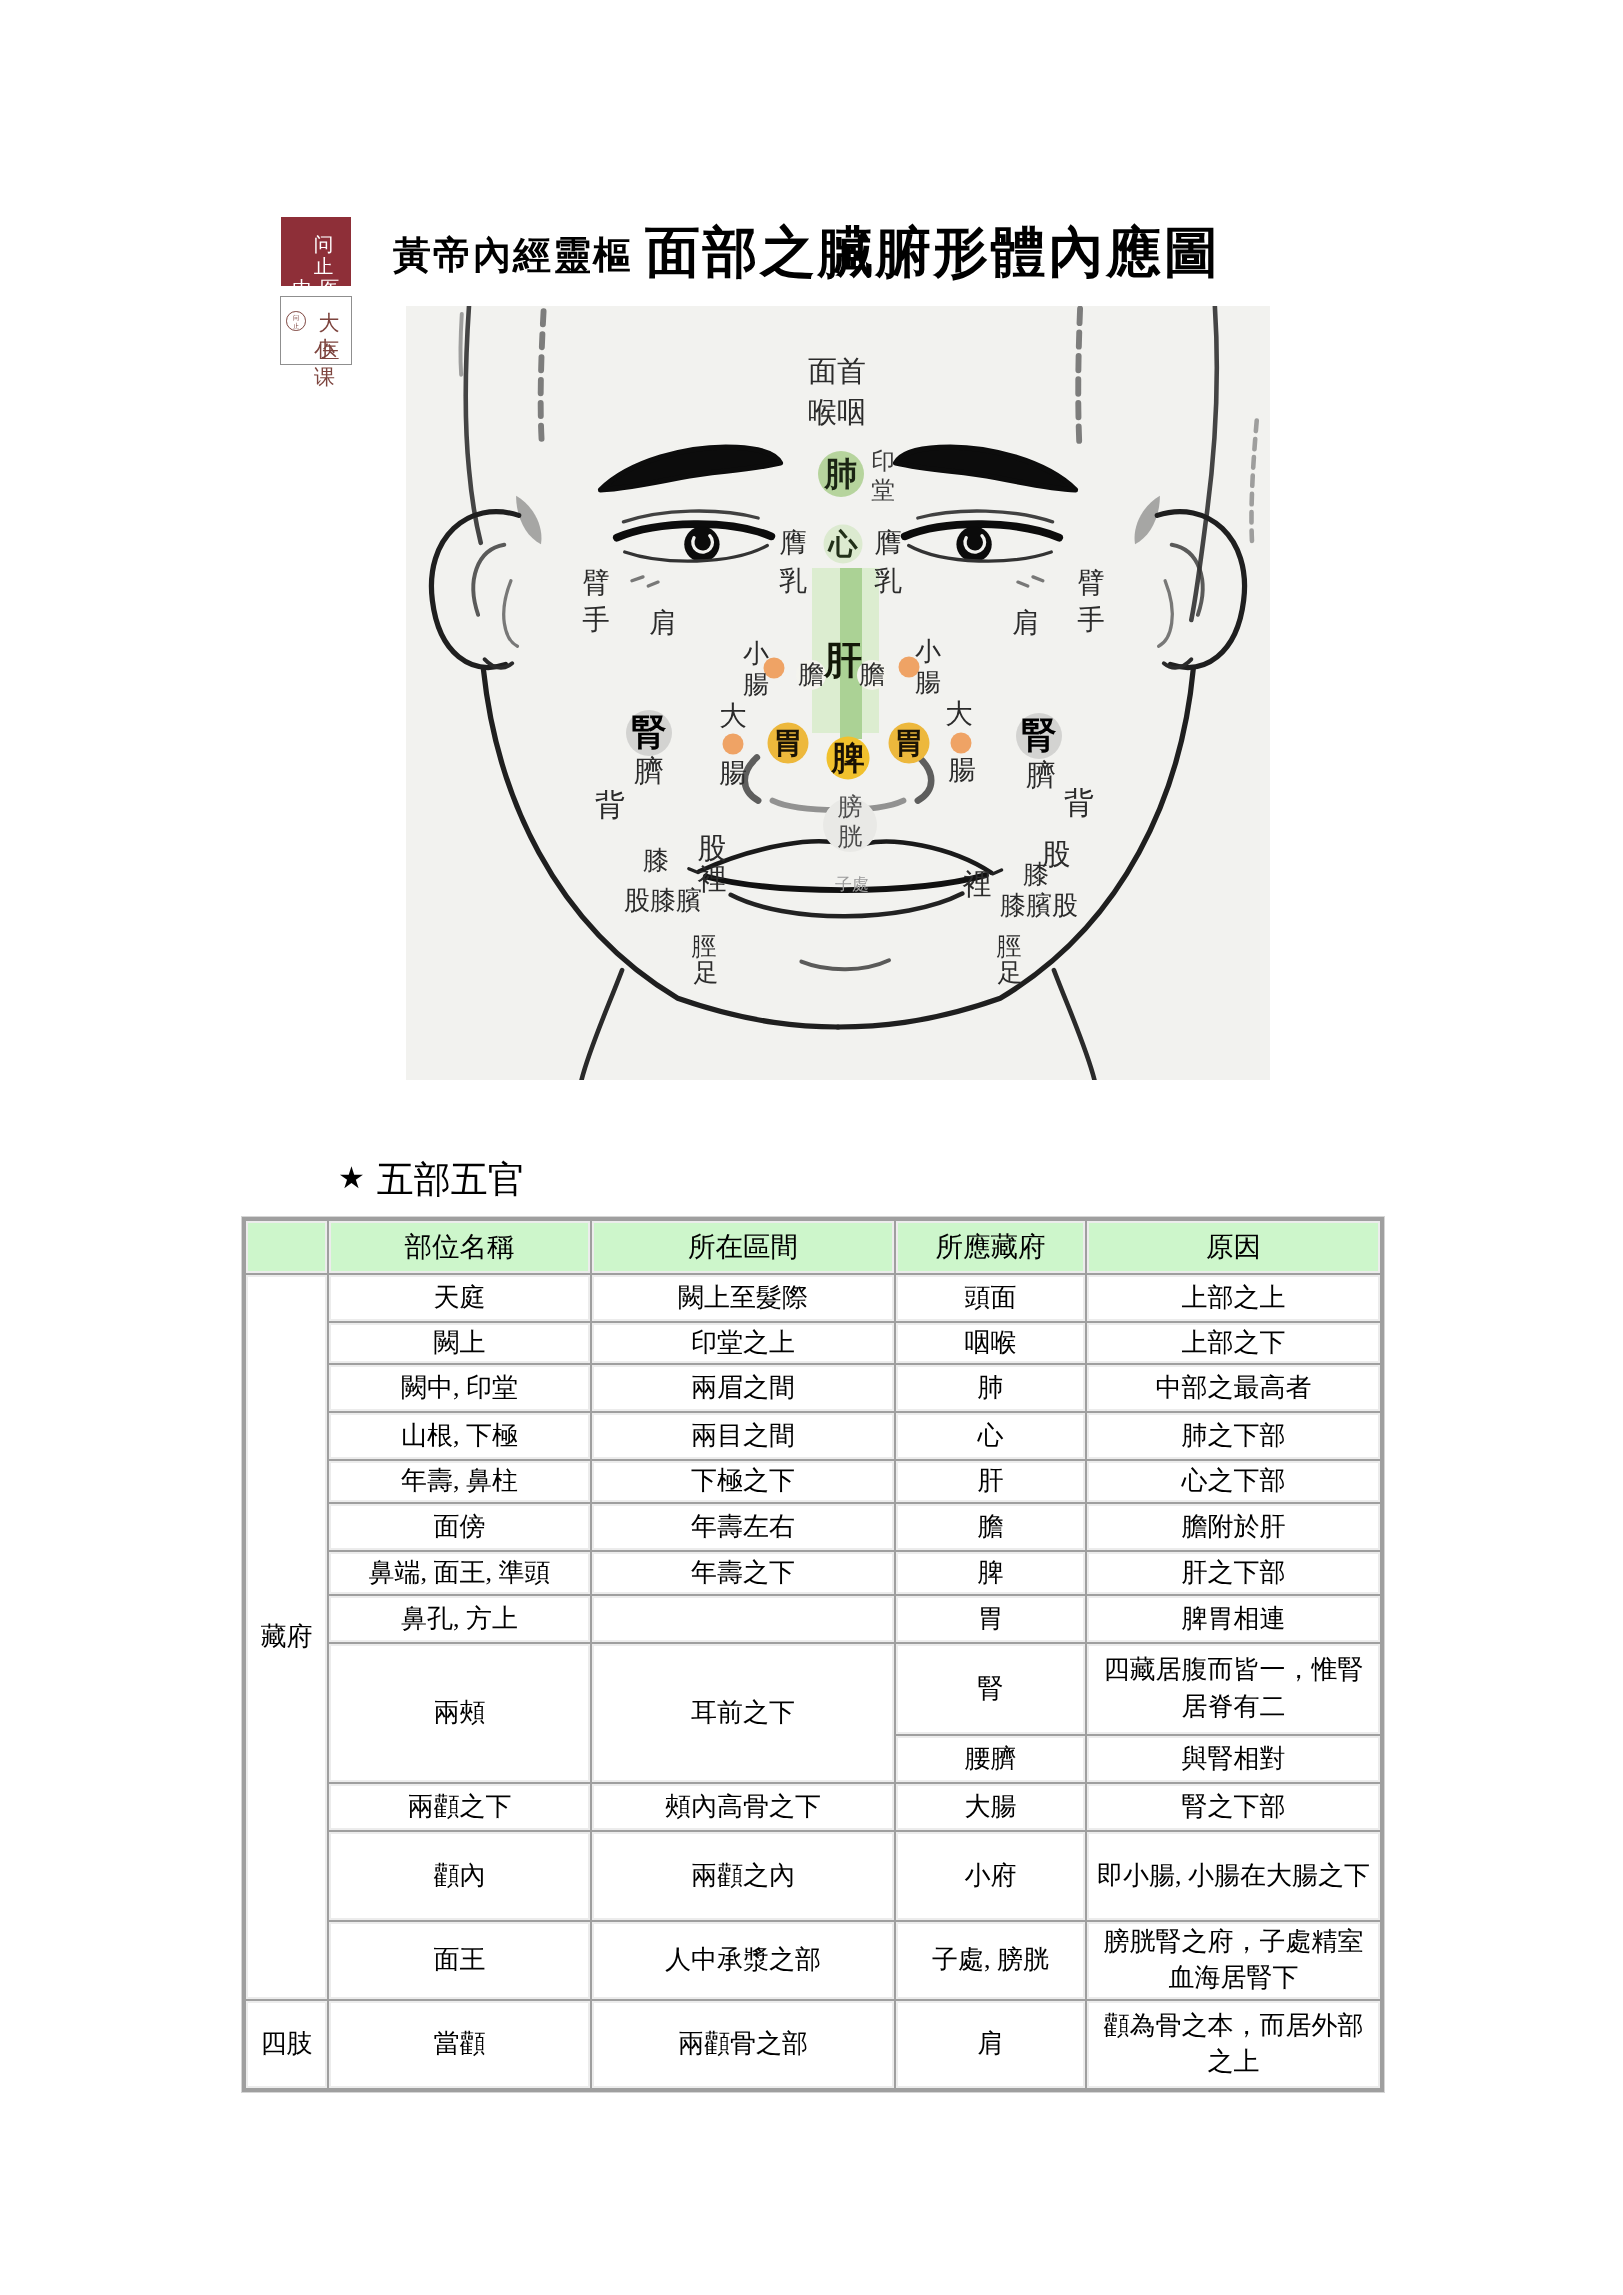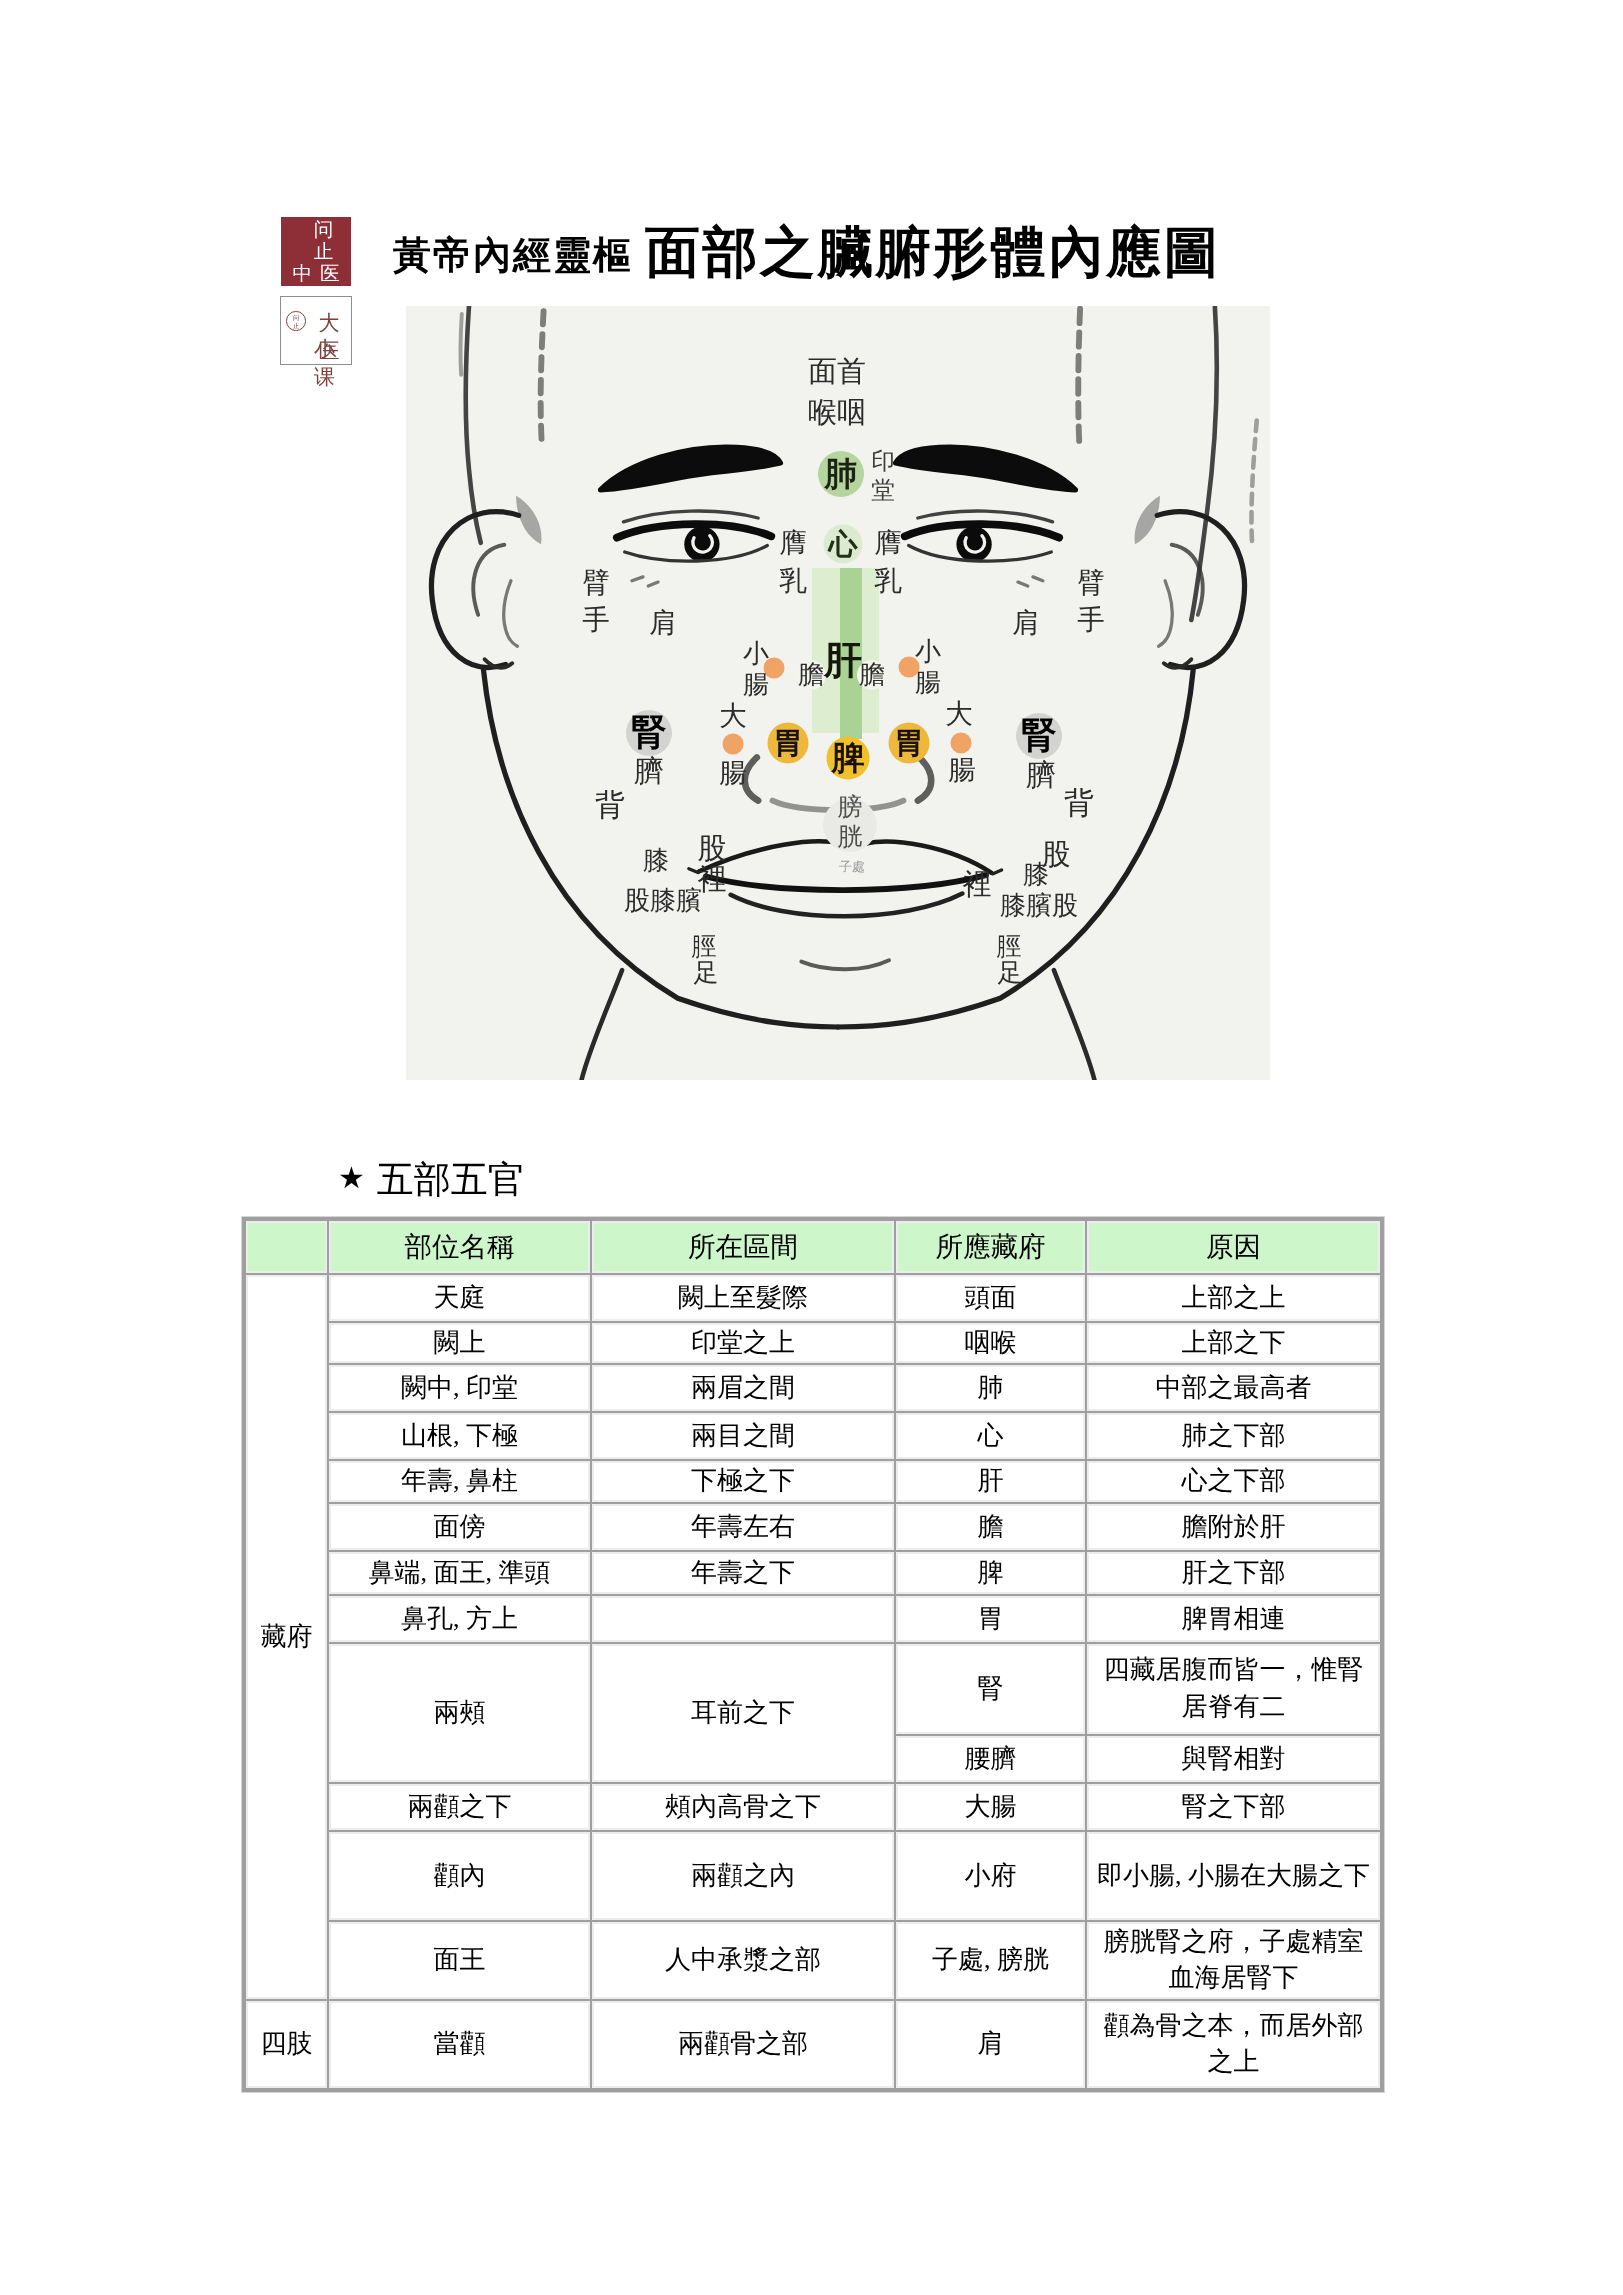--- a/index.html
+++ b/index.html
@@ -13,21 +13,21 @@
     --grid-dark:#9f9f9f;
     --grid-light:#ececec;
   }
   html,body{margin:0;padding:0;background:#fff;}
   .page{position:relative;width:1623px;height:2295px;background:#fff;overflow:hidden;
         font-family:"Liberation Serif","DejaVu Serif",serif;color:#000;}
 
   
   .logo-red{position:absolute;left:281px;top:217px;width:70px;height:69px;
             background:var(--logo-red);color:#fff;text-align:center;}
-  .logo-red .l1{margin-top:2px;font-size:19.6px;letter-spacing:7.9px;padding-left:23px;line-height:22px;text-align:center;}
+  .logo-red .l1{margin-top:17px;font-size:19.6px;letter-spacing:7.9px;padding-left:23px;line-height:22px;text-align:center;}
   .logo-red .l2{font-size:19.6px;letter-spacing:7.9px;padding-left:7.9px;line-height:22px;}
   .logo-red .tag{font-size:6.5px;letter-spacing:0.7px;margin-top:2.6px;font-family:"Liberation Sans","DejaVu Sans",sans-serif;opacity:.92;}
   .logo-course{position:absolute;left:280px;top:296px;width:72px;height:69px;background:#fff;
                border:1.3px solid #8f8f8f;box-sizing:border-box;color:var(--brand-text);}
   .logo-course .seal{position:absolute;left:5.2px;top:14.4px;width:19.6px;height:19.6px;border:1.3px solid var(--brand-text);
                      border-radius:50%;font-size:6.5px;line-height:8.5px;text-align:center;padding-top:1.3px;box-sizing:border-box;}
   .logo-course .c1{position:absolute;left:23.6px;top:11.8px;font-size:21px;padding-left:14px;}
   .logo-course .c2{position:absolute;left:33px;top:38px;font-size:21px;}
 
   
@@ -186,21 +186,21 @@
       <div class="flabel" style="left: 556px; top: 464px; font-size: 27.5px;">腸</div>
       <div class="flabel" style="left: 243px; top: 427px; font-size: 35px; font-weight: bold; color: rgb(0, 0, 0);">腎</div>
       <div class="flabel" style="left: 633px; top: 430px; font-size: 35px; font-weight: bold; color: rgb(0, 0, 0);">腎</div>
       <div class="flabel" style="left: 243px; top: 465px; font-size: 30px;">臍</div>
       <div class="flabel" style="left: 635px; top: 469px; font-size: 30px;">臍</div>
       <div class="flabel" style="left: 382px; top: 437px; font-size: 30px; font-weight: bold; color: rgb(27, 19, 4);">胃</div>
       <div class="flabel" style="left: 503px; top: 437px; font-size: 30px; font-weight: bold; color: rgb(27, 19, 4);">胃</div>
       <div class="flabel" style="left: 442px; top: 452px; font-size: 33px; font-weight: bold; color: rgb(25, 17, 4);">脾</div>
       <div class="flabel" style="left: 444px; top: 516px; font-size: 25px; line-height: 30px; color: rgb(77, 77, 77);">膀
 胱</div>
-      <div class="flabel" style="left: 446px; top: 561px; font-size: 13px; color: rgb(155, 155, 155);">子處</div>
+      <div class="flabel" style="left: 446px; top: 579px; font-size: 17px; color: rgb(155, 155, 155);">子處</div>
       <div class="flabel" style="left: 204px; top: 499px; font-size: 30px;">背</div>
       <div class="flabel" style="left: 673px; top: 497px; font-size: 30px;">背</div>
       <div class="flabel" style="left: 306px; top: 558px; font-size: 29px; line-height: 31px;">股
 裡</div>
       <div class="flabel" style="left: 250px; top: 555px; font-size: 26px;">膝</div>
       <div class="flabel" style="left: 257px; top: 595px; font-size: 26px;">股膝臏</div>
       <div class="flabel" style="left: 298px; top: 641px; font-size: 25px;">脛</div>
       <div class="flabel" style="left: 300px; top: 667px; font-size: 25px;">足</div>
       <div class="flabel" style="left: 650px; top: 548px; font-size: 29px;">股</div>
       <div class="flabel" style="left: 571px; top: 578px; font-size: 29px;">裡</div>

